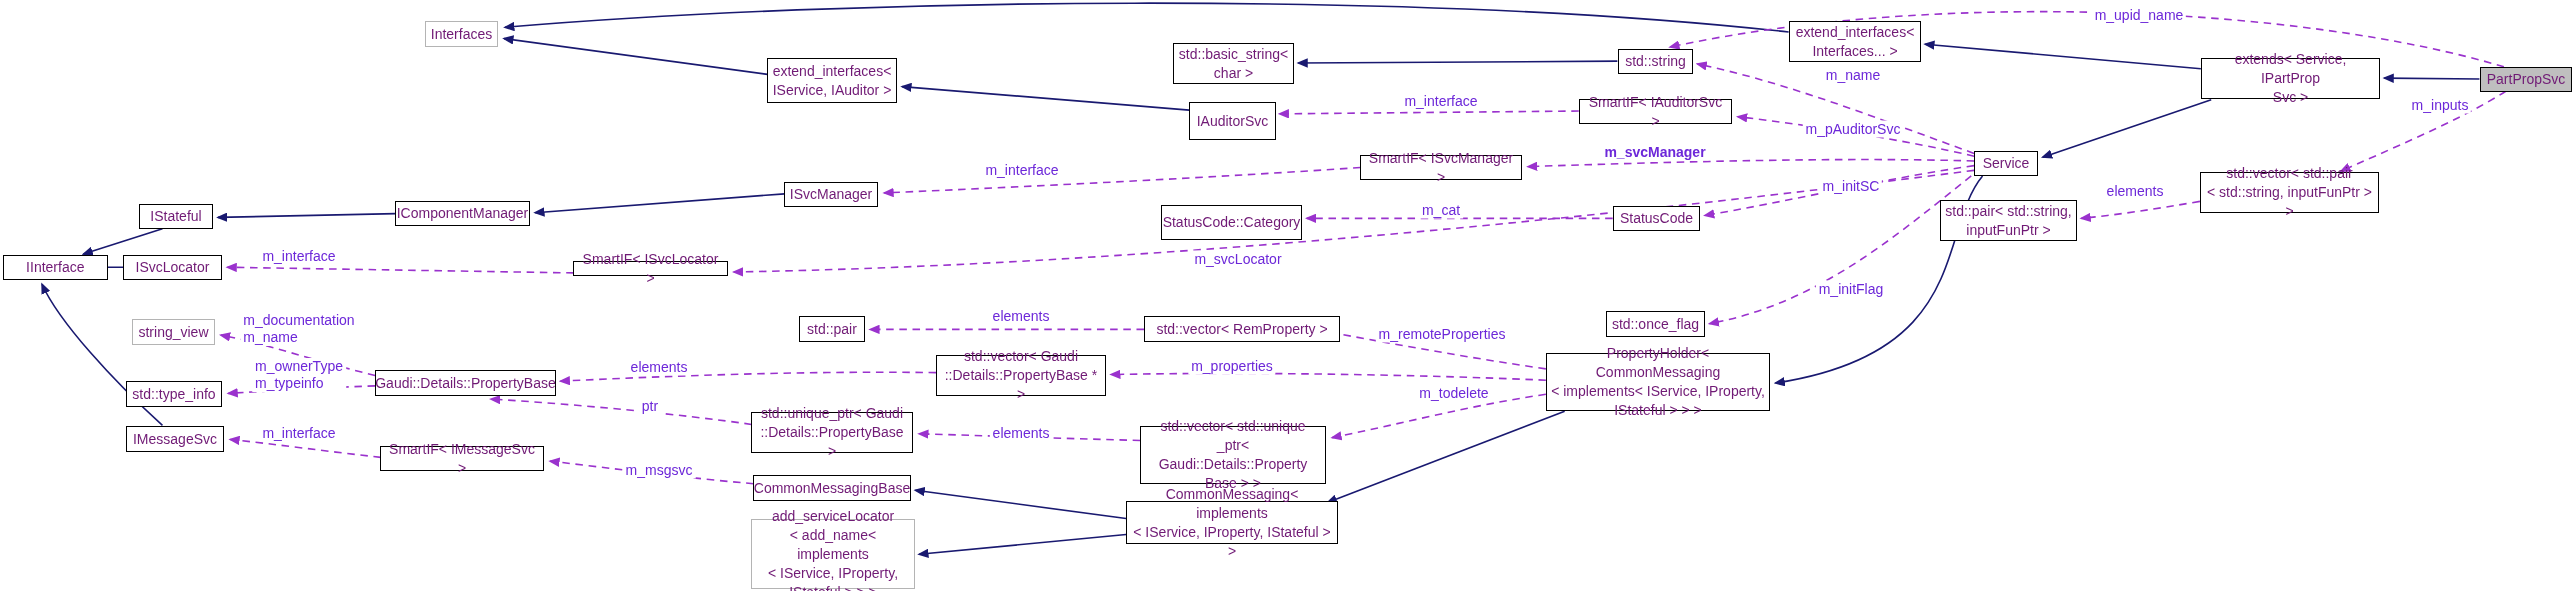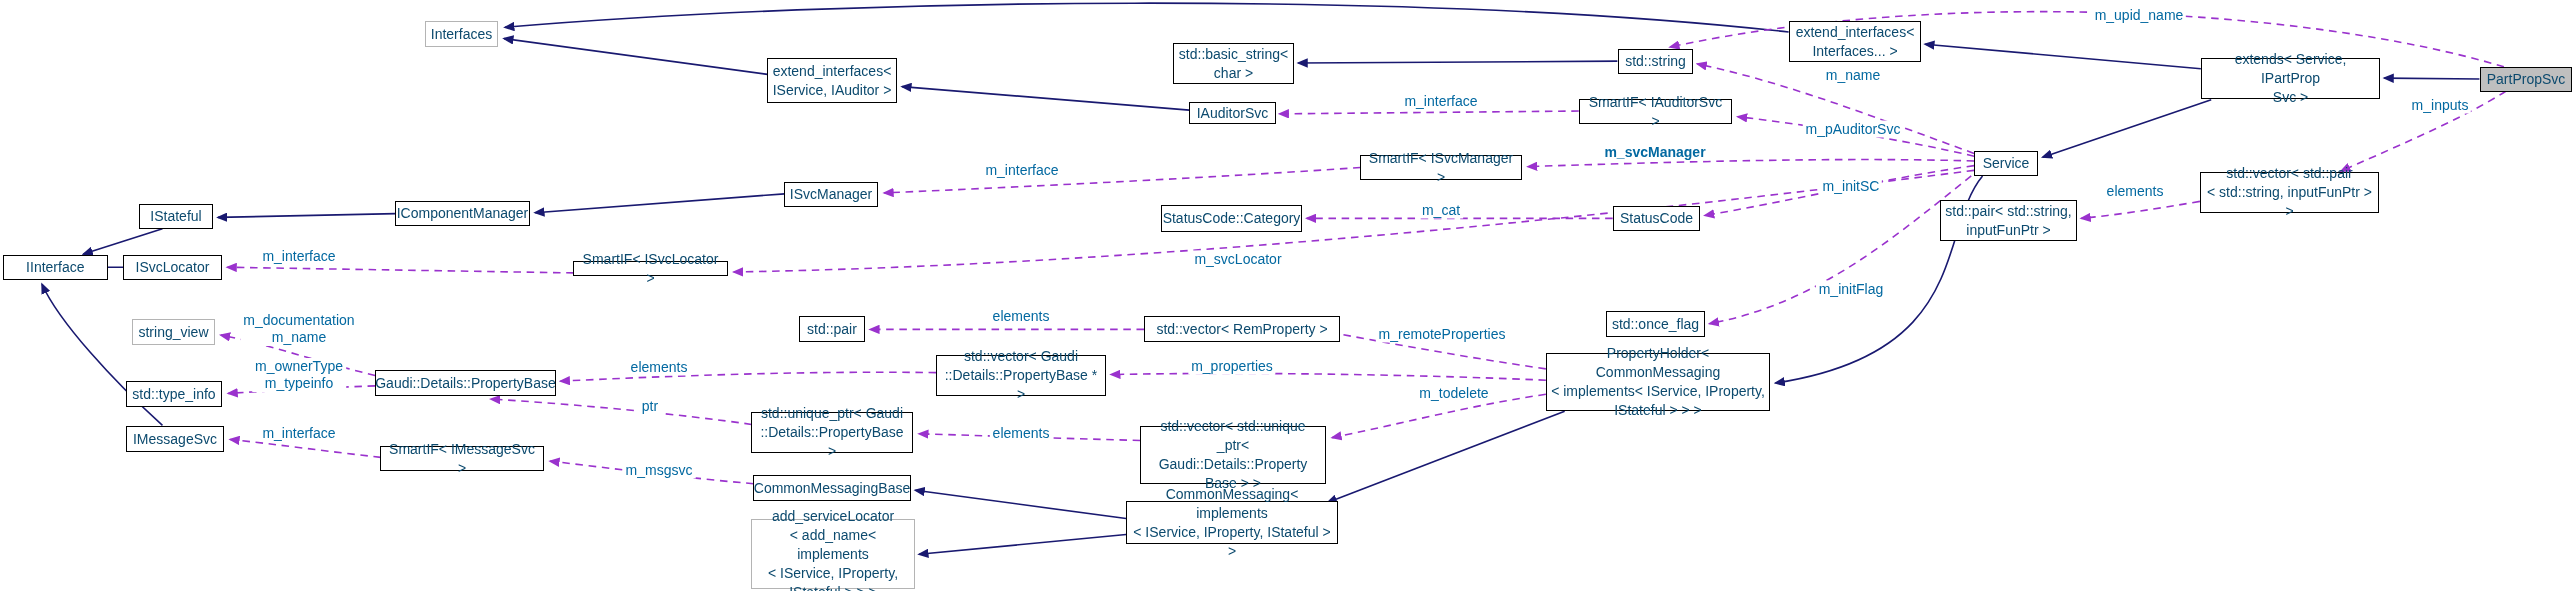--- a/index.html
+++ b/index.html
@@ -1,27 +1,27 @@
 <!DOCTYPE html>
 <html style="font-size:15px"><head>
 <meta charset="utf-8">
 <style>
   html,body{margin:0;padding:0;background:#ffffff;}
   #canvas{position:relative;width:2576px;height:591px;background:#ffffff;overflow:hidden;
           font-family:"Liberation Sans",sans-serif;}
   #edges{position:absolute;left:0;top:0;width:2576px;height:591px;}
   .node{position:absolute;display:flex;align-items:center;justify-content:center;
         text-align:center;border:1.4px solid #000000;background:#ffffff;
-        font:14px/19px "Liberation Sans",sans-serif;color:#0c4a6e;
+        font:14px/19px "Liberation Sans",sans-serif;color:#701a75;
         white-space:pre-line;box-sizing:border-box;padding:0.9px 3.8px;cursor:pointer;}
   .node.external{border:1.1px solid #b4b4b4;}
   .node.selected{background:#bfbfbf;border:1.7px solid #000000;cursor:default;}
   .elabel{position:absolute;transform:translate(-50%,-50%);
-          font:14px/17px "Liberation Sans",sans-serif;color:#0369a1;
-          background:#ffffff;padding:0 2.8px;text-align:center;white-space:pre-line;}
+          font:14px/17px "Liberation Sans",sans-serif;color:#6d28d9;
+          background:#ffffff;padding:0 2.8px;white-space:pre-line;}
 </style>
 </head>
 <body>
 
 <div id="canvas">
 
   <svg id="edges" viewBox="0 0 2736 628" xmlns="http://www.w3.org/2000/svg">
     <defs>
       <marker id="arrN" markerWidth="12" markerHeight="10" refX="10" refY="5" orient="auto" markerUnits="userSpaceOnUse">
         <path d="M0,0 L12,5 L0,10 z" fill="#191970"></path>
@@ -82,28 +82,28 @@
   <div class="node" style="left:767px;top:58px;width:130px;height:45px;">extend_interfaces&lt;
 IService, IAuditor &gt;</div>
   <div class="node" style="left:1173px;top:43px;width:121px;height:41px;">std::basic_string&lt;
 char &gt;</div>
   <div class="node" style="left:1618px;top:49px;width:75px;height:25.4px;">std::string</div>
   <div class="node" style="left:1789px;top:21px;width:132px;height:41px;">extend_interfaces&lt;
 Interfaces... &gt;</div>
   <div class="node" style="left:2201px;top:58px;width:179px;height:41px;">extends&lt; Service, IPartProp
 Svc &gt;</div>
   <div class="node selected" style="left:2480px;top:67px;width:92px;height:24.5px;">PartPropSvc</div>
-  <div class="node" style="left:1189px;top:102px;width:87px;height:22px;">IAuditorSvc</div>
+  <div class="node" style="left:1189px;top:102px;width:87px;height:38px;">IAuditorSvc</div>
   <div class="node" style="left:1579px;top:99px;width:153px;height:25.4px;">SmartIF&lt; IAuditorSvc &gt;</div>
   <div class="node" style="left:1974px;top:151px;width:64px;height:25.4px;">Service</div>
   <div class="node" style="left:1360px;top:155px;width:162px;height:25.4px;">SmartIF&lt; ISvcManager &gt;</div>
   <div class="node" style="left:784px;top:182px;width:94px;height:24.5px;">ISvcManager</div>
   <div class="node" style="left:395px;top:201px;width:135px;height:24.5px;">IComponentManager</div>
   <div class="node" style="left:139px;top:204px;width:74px;height:24.5px;">IStateful</div>
-  <div class="node" style="left:1161px;top:205px;width:141px;height:27px;">StatusCode::Category</div>
+  <div class="node" style="left:1161px;top:205px;width:141px;height:35px;">StatusCode::Category</div>
   <div class="node" style="left:1613px;top:206px;width:87px;height:25.4px;">StatusCode</div>
   <div class="node" style="left:1940px;top:200px;width:137px;height:41px;">std::pair&lt; std::string,
 inputFunPtr &gt;</div>
   <div class="node" style="left:2200px;top:172px;width:179px;height:41px;">std::vector&lt; std::pair
 &lt; std::string, inputFunPtr &gt; &gt;</div>
   <div class="node" style="left:2.8px;top:255px;width:105px;height:25.4px;">IInterface</div>
   <div class="node" style="left:123px;top:255px;width:99px;height:25.4px;">ISvcLocator</div>
   <div class="node" style="left:573px;top:261px;width:155px;height:15px;">SmartIF&lt; ISvcLocator &gt;</div>
   <div class="node external" style="left:132px;top:319px;width:83px;height:26px;">string_view</div>
   <div class="node" style="left:799px;top:316px;width:66px;height:26px;">std::pair</div>

